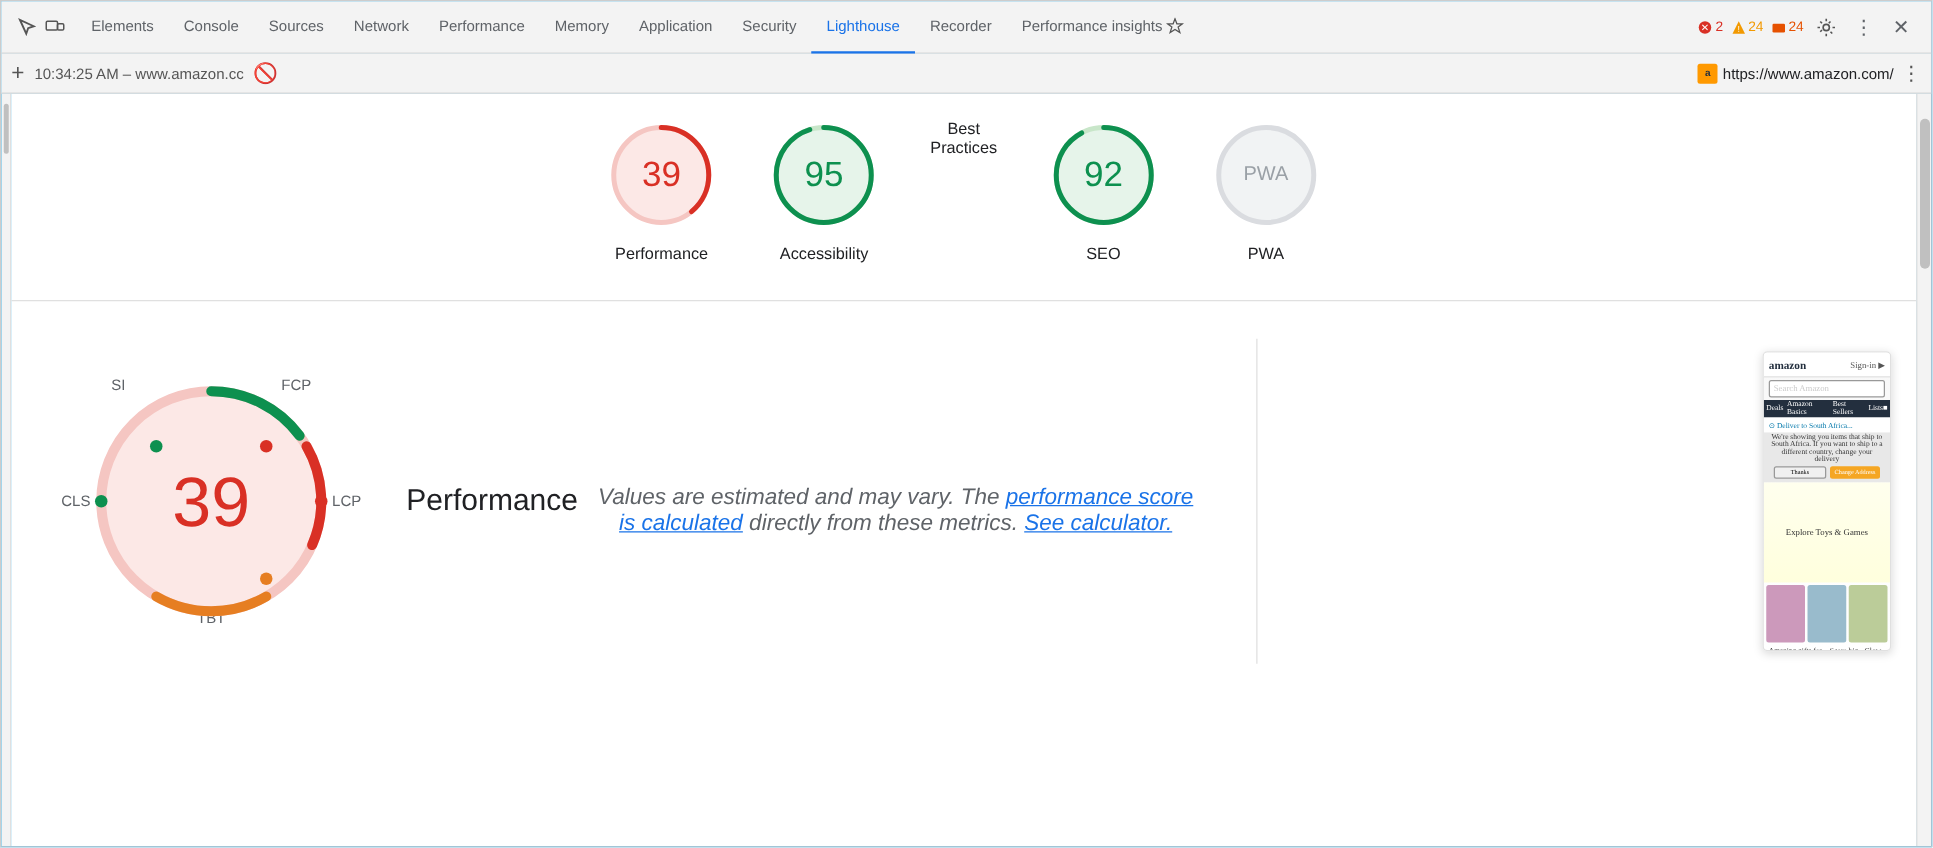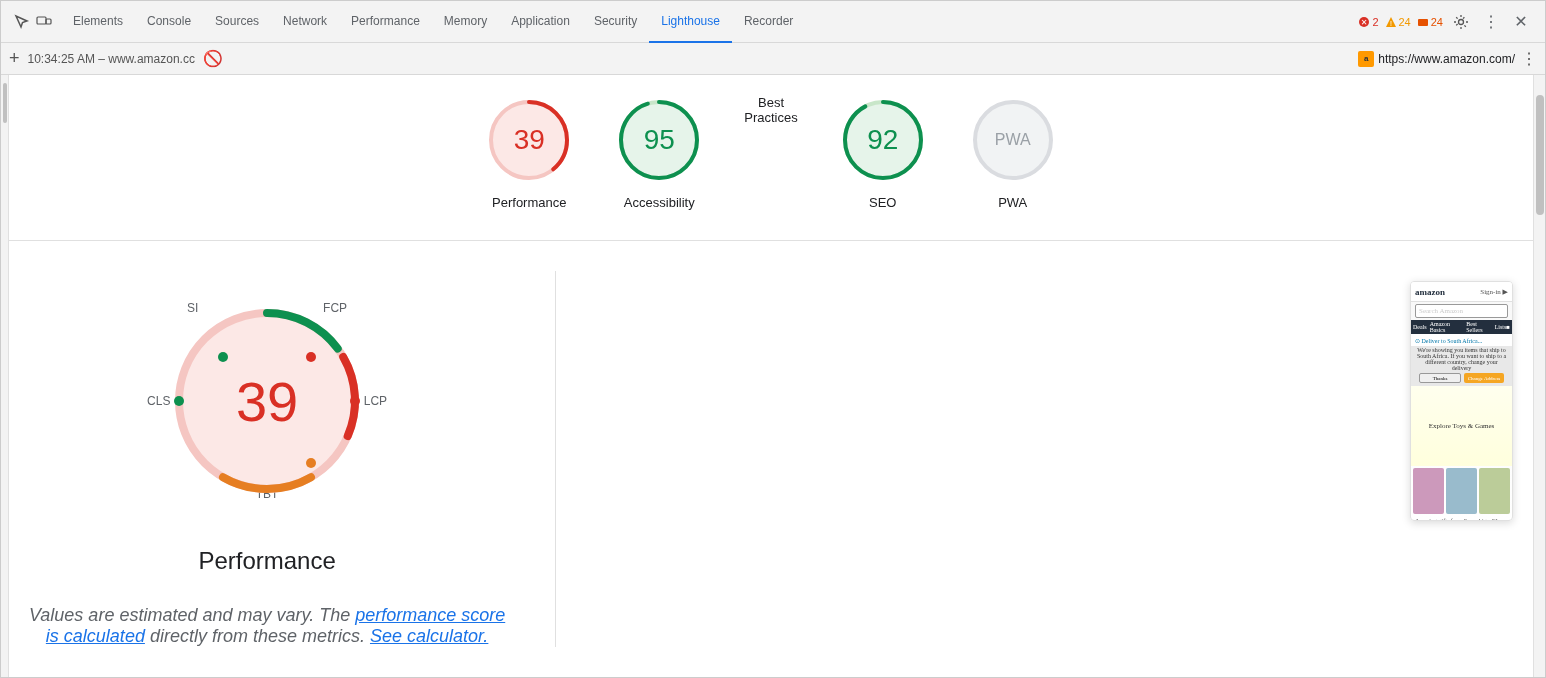--- a/index.html
+++ b/index.html
@@ -50,21 +50,21 @@
     .score-number.green { color: #0d904f; }
     .score-number.orange { color: #e67e22; }
     .score-number.gray { color: #9aa0a6; }
     .score-label { font-size: 13px; color: #202124; text-align: center; max-width: 100px; }
 
     
     .divider { border: none; border-top: 1px solid #e0e0e0; margin: 0; }
 
     
     .perf-detail { display: flex; gap: 40px; padding: 30px 20px; align-items: flex-start; }
-    .gauge-section { display: flex; flex-direction: column; align-items: center; gap: 16px; min-width: 280px; }
+    .gauge-section { display: flex; flex-direction: row; align-items: center; gap: 16px; min-width: 280px; }
     .metric-label { position: absolute; font-size: 12px; color: #5f6368; }
 
     
     .perf-title { font-size: 24px; font-weight: 400; color: #202124; }
 
     
     .footer-text { text-align: center; font-size: 18px; color: #5f6368; margin-top: 14px; font-style: italic; }
     .footer-text a { color: #1a73e8; text-decoration: underline; cursor: pointer; }
 
     
@@ -139,20 +139,26 @@
     </div>
     <div class="tab">
       <span>Security</span>
     </div>
     <div class="tab active">
       <span>Lighthouse</span>
     </div>
     <div class="tab">
       <span>Recorder</span>
     </div>
+    <div class="tab">
+      <span>Performance insights</span>
+      <svg width="14" height="14" viewBox="0 0 14 14" style="margin-left:3px">
+          <path d="M7 1l1.5 4H13l-3.5 2.5L10.9 12 7 9.5 3.1 12l1.4-4.5L1 5h4.5z" fill="none" stroke="#555" stroke-width="1"></path>
+        </svg>
+    </div>
 
     <div class="badge-area">
       <div class="badge badge-error">
         <svg width="12" height="12" viewBox="0 0 12 12">
             <circle cx="6" cy="6" r="5" fill="#d93025"></circle>
             <text x="6" y="9" text-anchor="middle" fill="white" font-size="8">✕</text>
           </svg>
         <span>2</span>
       </div>
       <div class="badge badge-warning">

